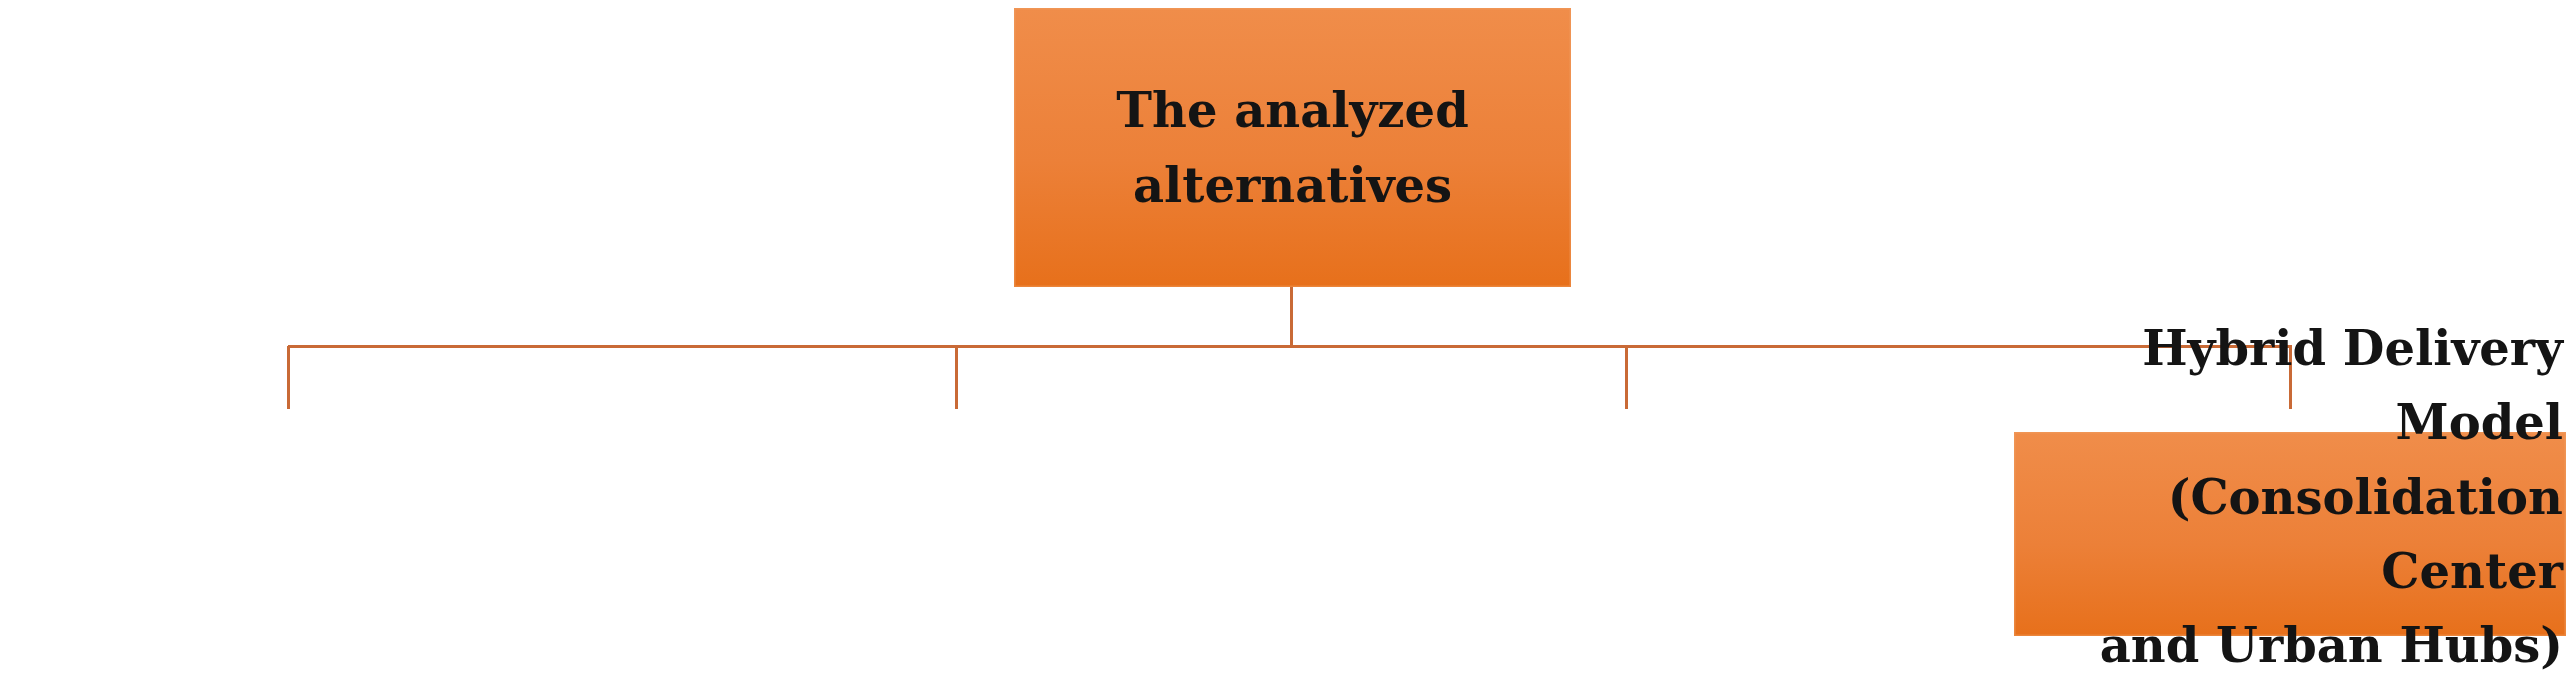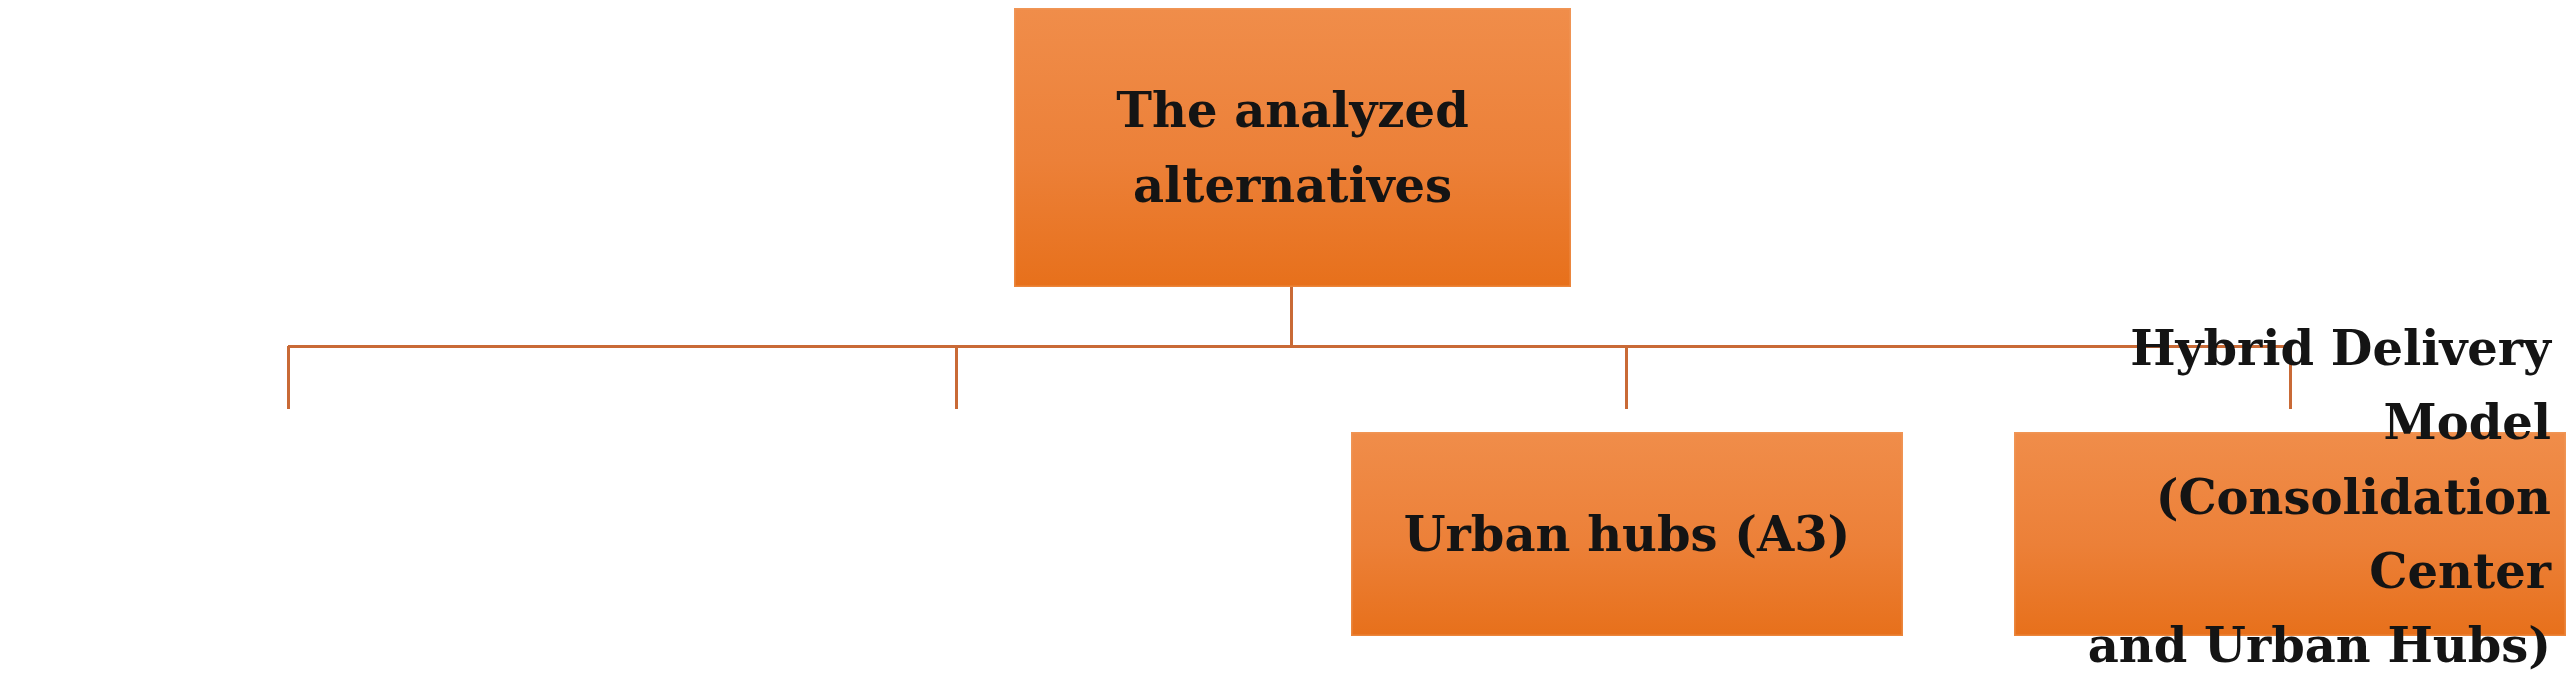--- a/index.html
+++ b/index.html
@@ -22,21 +22,21 @@
     flex-direction: column;
     align-items: center;
     justify-content: center;
     text-align: center;
     color: #141414;
     font-weight: bold;
     font-size: 48px;
     line-height: 1.55;
     white-space: pre-line;
     box-sizing: border-box;
-    padding: 0 15px;
+    padding: 0 3px;
     box-shadow: inset 0 0 0 1.6px rgba(240, 160, 100, 0.45);
   }
   .node--root {
     left: 1014px; top: 8.2px;
     width: 557px; height: 279px;
     gap: 41px;
   }
   .node--child {
     top: 432px;
     width: 552px; height: 204px; text-align: right;
@@ -74,23 +74,20 @@
 
   <div class="connector connector--v conn-stub"></div>
   <div class="connector connector--h conn-rail"></div>
   <div class="connector connector--v conn-drop1"></div>
   <div class="connector connector--v conn-drop2"></div>
   <div class="connector connector--v conn-drop3"></div>
   <div class="connector connector--v conn-drop4"></div>
 
 
 
-  <div class="node node--child node--a3">
-    <span class="node__label">Urban hubs (A3)</span>
-  </div>
 
   <div class="node node--child node--a4">
     <span class="node__label">Hybrid Delivery Model
 (Consolidation Center
 and Urban Hubs) (A4)</span>
   </div>
 
 </div>
 
 

